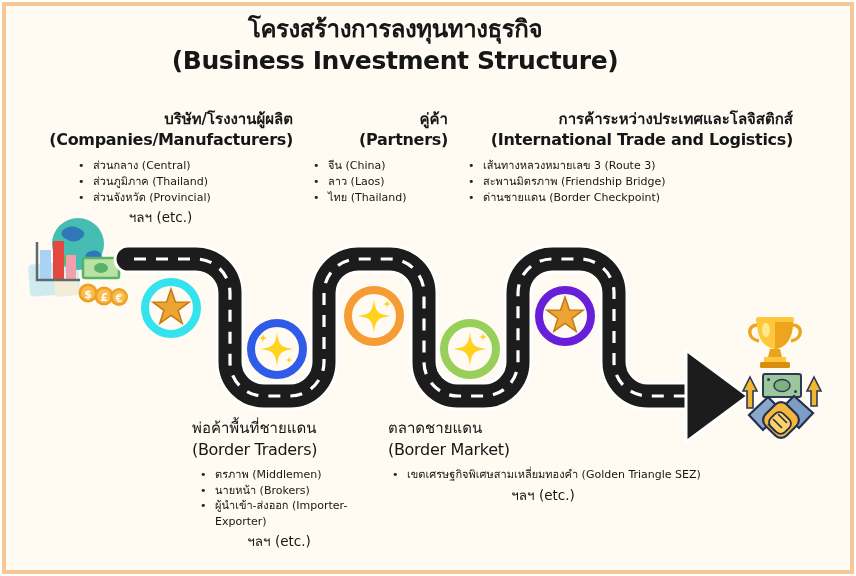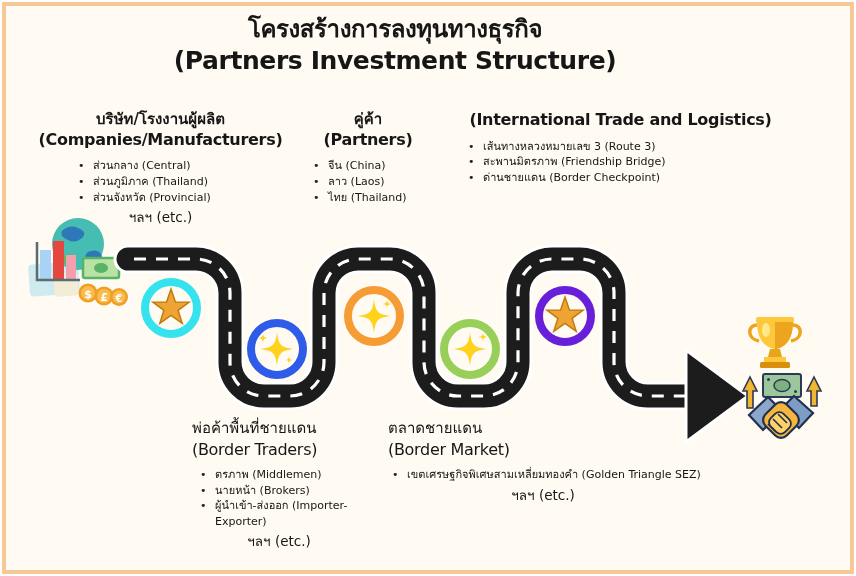--- a/index.html
+++ b/index.html
@@ -14,21 +14,21 @@
     border:4px solid #f6c897;background:#fffbf2;
   }
   .abs{position:absolute;}
   .title-block{
     left:0;top:14px;width:790px;text-align:center;
     font-weight:bold;line-height:1.28;letter-spacing:-0.4px;
   }
   .title-th{font-size:24px;}
   .title-en{font-size:25px;}
   .col{top:110px;}
-  .col .head{text-align:center;font-weight:bold;line-height:1.3;}
+  .col .head{text-align:right;font-weight:bold;line-height:1.3;}
   .head-th{font-size:15px;}
   .head-en{font-size:16px;letter-spacing:-0.3px;}
   ul.items{
     list-style:none;margin:8px 0 0 0;padding:0;
     font-size:11px;line-height:1.42;
   }
   ul.items li{position:relative;padding-left:15px;}
   ul.items li::before{
     content:"•";position:absolute;left:0;top:0;color:#222;
   }
@@ -152,21 +152,21 @@
     <polygon points="749,415 768,397 782,411 763,430" fill="#8ba7c9" stroke="#223050" stroke-width="2.2"></polygon>
     <polygon points="813,413 794,396 780,410 799,428" fill="#7e9dc4" stroke="#223050" stroke-width="2.2"></polygon>
     <rect x="766" y="405" width="30" height="30" rx="8" transform="rotate(45 781 420)" fill="#f6b63c" stroke="#223050" stroke-width="2.2"></rect>
     <rect x="770" y="414" width="20" height="18" rx="6" transform="rotate(45 780 423)" fill="#ffd166" stroke="#223050" stroke-width="1.8"></rect>
     <path d="M 768 424 l 8 8 M 773 419 l 9 9 M 778 414 l 9 9" stroke="#223050" stroke-width="1.6" fill="none"></path>
   </g>
 </svg>
 
 <div class="abs title-block">
   <div class="title-th">โครงสร้างการลงทุนทางธุรกิจ</div>
-  <div class="title-en">(Partners Investment Structure)</div>
+  <div class="title-en">(Business Investment Structure)</div>
 </div>
 
 <div id="col-companies" class="abs col">
   <div class="head">
     <div class="head-th">บริษัท/โรงงานผู้ผลิต</div>
     <div class="head-en">(Companies/Manufacturers)</div>
   </div>
   <ul class="items">
     <li>ส่วนกลาง (Central)</li>
     <li>ส่วนภูมิภาค (Thailand)</li>
@@ -182,20 +182,21 @@
   </div>
   <ul class="items">
     <li>จีน (China)</li>
     <li>ลาว (Laos)</li>
     <li>ไทย (Thailand)</li>
   </ul>
 </div>
 
 <div id="col-trade" class="abs col">
   <div class="head">
+    <div class="head-th">การค้าระหว่างประเทศและโลจิสติกส์</div>
     <div class="head-en">(International Trade and Logistics)</div>
   </div>
   <ul class="items">
     <li>เส้นทางหลวงหมายเลข 3 (Route 3)</li>
     <li>สะพานมิตรภาพ (Friendship Bridge)</li>
     <li>ด่านชายแดน (Border Checkpoint)</li>
   </ul>
 </div>
 
 <div id="col-traders" class="abs bcol">

